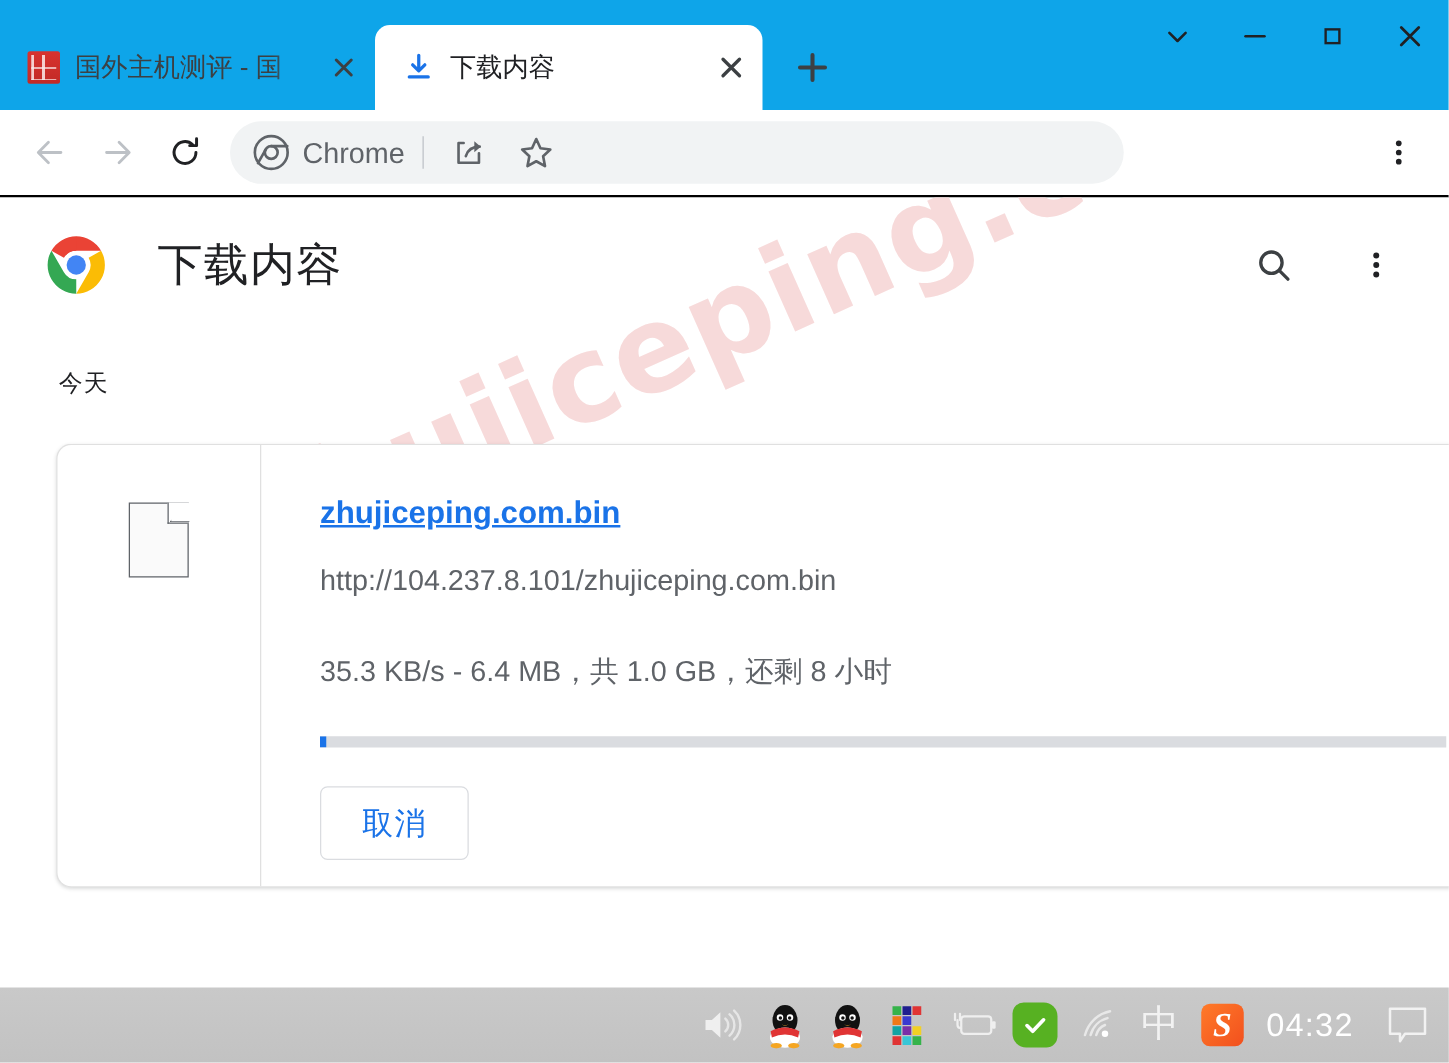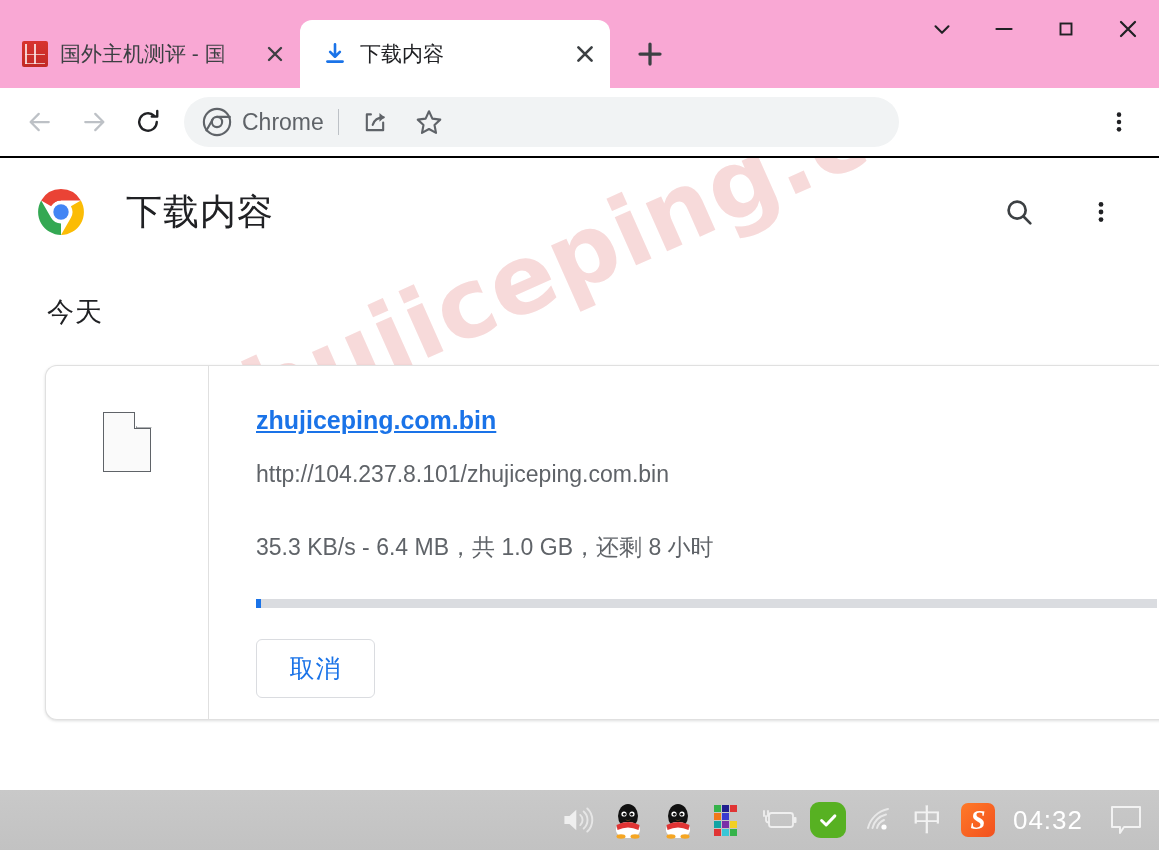--- a/index.html
+++ b/index.html
@@ -7,21 +7,21 @@
     width: 1159px; height: 850px;
     font-family: "Liberation Sans", "DejaVu Sans", sans-serif;
     overflow: hidden;
     background: #ffffff;
   }
 
   
   .tabstrip {
     position: relative;
     height: 88px;
-    background: #f9a8d4;
+    background: #0ea5e9;
     display: flex;
     align-items: center;
   }
   .tabs-wrap { display: flex; align-items: flex-end; height: 100%; }
 
   .tab {
     position: relative;
     height: 68px;
     display: flex;
     align-items: center;
@@ -201,21 +201,21 @@
   .hdr-icon-btn {
     width: 44px; height: 44px;
     display: flex; align-items: center; justify-content: center;
     border-radius: 50%;
     color: #3c4043;
   }
 
   .section-label {
     position: relative; z-index: 2;
     margin: 28px 0 0 47px;
-    font-size: 27px;
+    font-size: 19px;
     color: #202124;
     letter-spacing: 1px;
   }
 
   .dl-card {
     position: relative; z-index: 2;
     margin: 35px 0 0 45px;
     width: 1160px;
     min-height: 355px;
     background: #ffffff;

